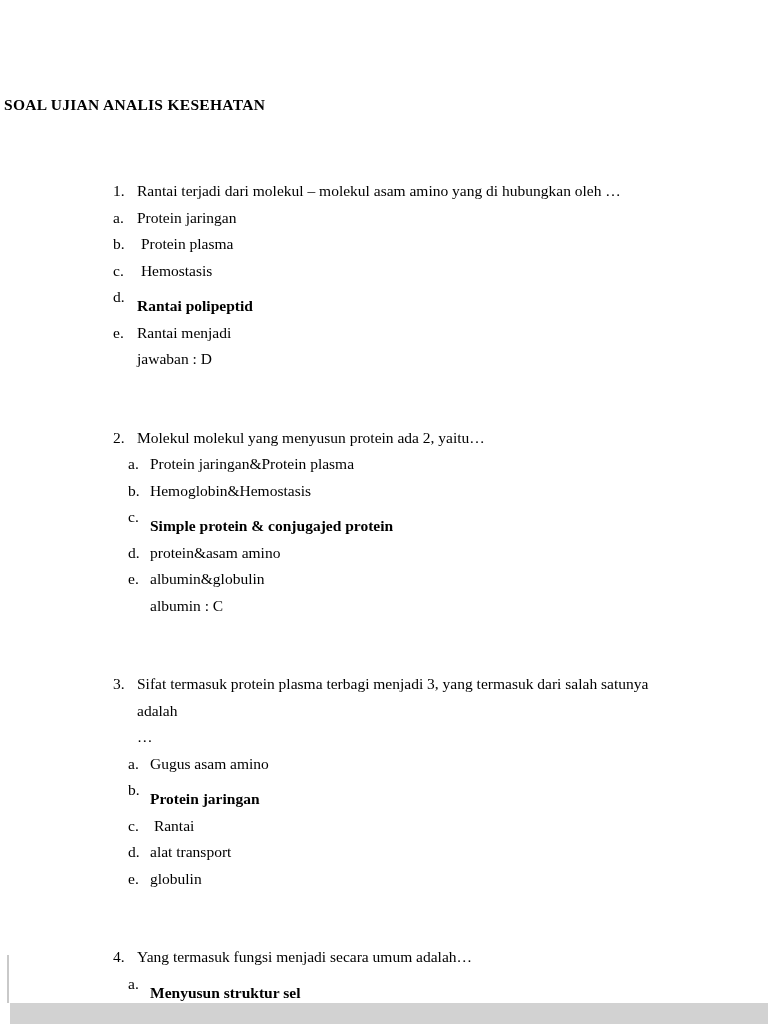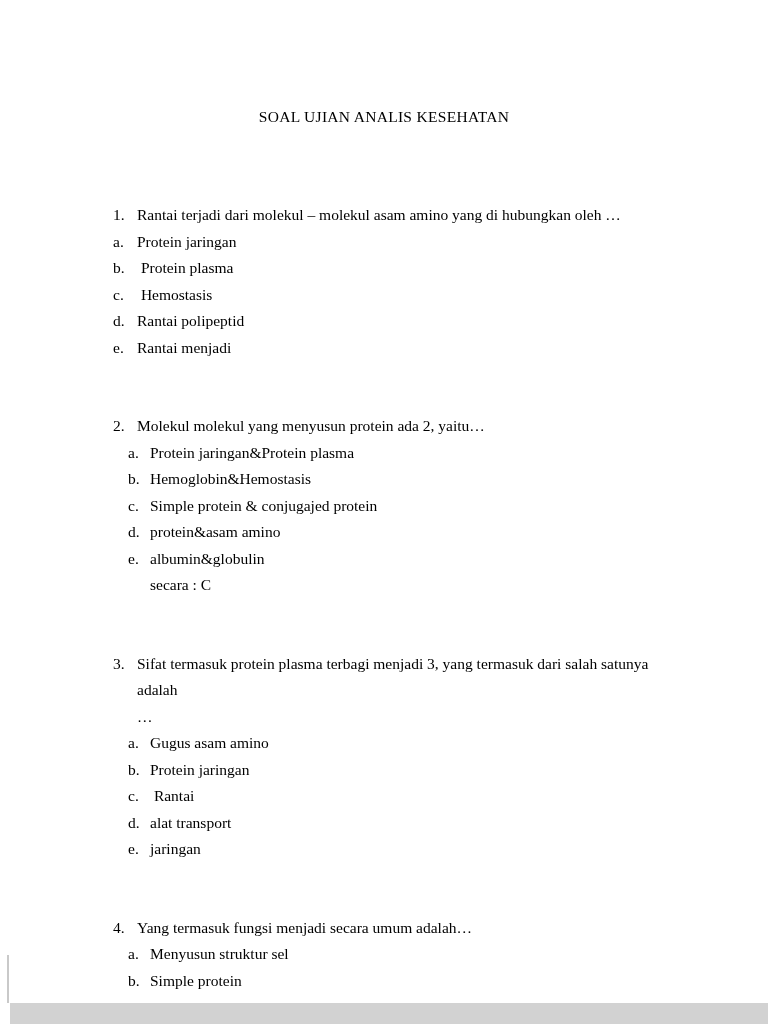--- a/index.html
+++ b/index.html
@@ -19,25 +19,25 @@
     top: 0;
     left: 0;
     width: 768px;
     height: 1003px;
     background: #ffffff;
     font-family: "Liberation Serif", "DejaVu Serif", serif;
     font-size: 15.5px;
     color: #000000;
   }
   .doc-title {
-    margin: 16px;
+    margin: 4px;
     padding-top: 92px;
-    text-align: center;
+    text-align: left;
     font-size: 15.5px;
-    font-weight: normal;
+    font-weight: bold;
     letter-spacing: 0.3px;
   }
   .content {
     padding: 60px 92px 0 113px;
   }
   .question {
     margin: 0;
   }
   .question + .question {
     margin-top: 52px;
@@ -63,21 +63,22 @@
     flex: 0 0 22px;
   }
   .answer {
     line-height: 26.5px;
     padding-left: 24px;
   }
   .opts.indent1 .answer {
     padding-left: 22px;
   }
   .bold {
-    font-weight: normal;
+    font-weight: bold;
+    margin-top: 9px;
   }
   
   .bottom-strip {
     position: absolute;
     left: 10px;
     right: 0;
     bottom: 0;
     height: 21px;
     background: #d2d2d2;
   }
@@ -119,20 +120,21 @@
             <span class="txt"> Hemostasis</span>
           </div>
           <div class="line">
             <span class="num">d.</span>
             <span class="txt bold">Rantai polipeptid</span>
           </div>
           <div class="line">
             <span class="num">e.</span>
             <span class="txt">Rantai menjadi</span>
           </div>
+          <div class="answer">jawaban : D</div>
         </div>
       </div>
 
       <div class="question">
         <div class="line">
           <span class="num">2.</span>
           <span class="txt">Molekul molekul yang menyusun protein ada 2, yaitu…</span>
         </div>
         <div class="opts indent1">
           <div class="line">
@@ -148,21 +150,21 @@
             <span class="txt bold">Simple protein &amp; conjugajed protein</span>
           </div>
           <div class="line">
             <span class="num">d.</span>
             <span class="txt">protein&amp;asam amino</span>
           </div>
           <div class="line">
             <span class="num">e.</span>
             <span class="txt">albumin&amp;globulin</span>
           </div>
-          <div class="answer">secara : C</div>
+          <div class="answer">albumin : C</div>
         </div>
       </div>
 
       <div class="question">
         <div class="line">
           <span class="num">3.</span>
           <span class="txt">Sifat termasuk protein plasma terbagi menjadi 3, yang termasuk dari salah satunya adalah
 …</span>
         </div>
         <div class="opts indent1">
@@ -177,21 +179,21 @@
           <div class="line">
             <span class="num">c.</span>
             <span class="txt"> Rantai</span>
           </div>
           <div class="line">
             <span class="num">d.</span>
             <span class="txt">alat transport</span>
           </div>
           <div class="line">
             <span class="num">e.</span>
-            <span class="txt">jaringan</span>
+            <span class="txt">globulin</span>
           </div>
         </div>
       </div>
 
       <div class="question">
         <div class="line">
           <span class="num">4.</span>
           <span class="txt">Yang termasuk fungsi menjadi secara umum adalah…</span>
         </div>
         <div class="opts indent1">

